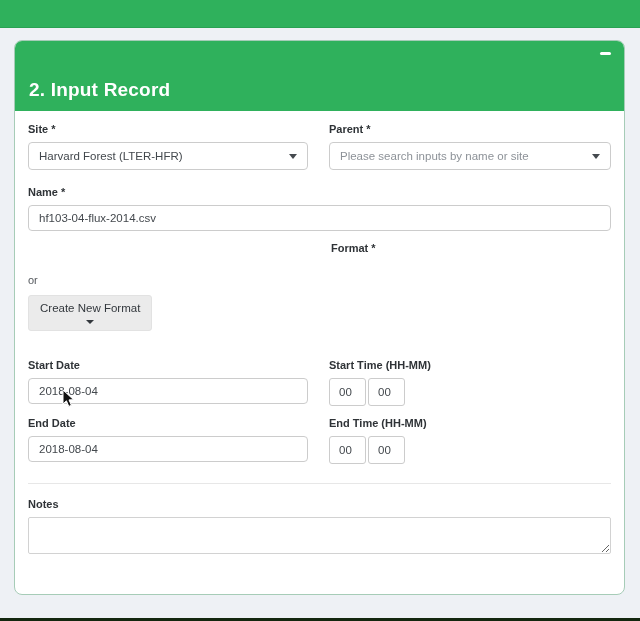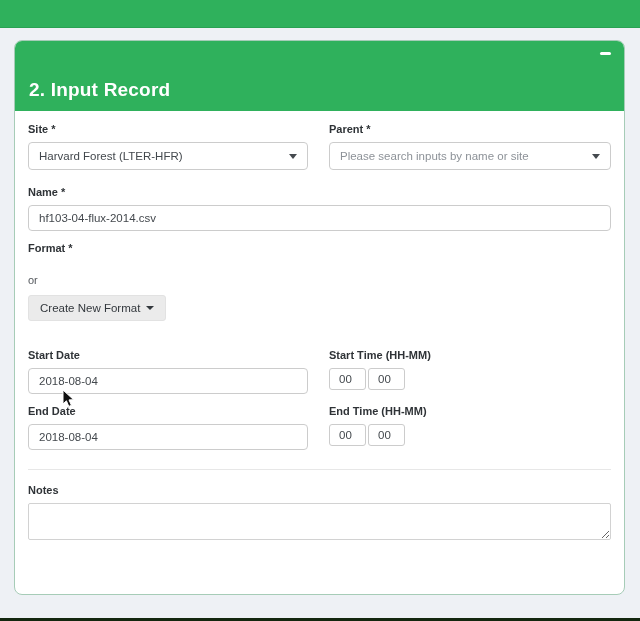--- a/index.html
+++ b/index.html
@@ -38,21 +38,21 @@
   .collapse-btn {
     position: absolute; right: 13px; top: 9px;
     width: 14px; height: 10px; cursor: pointer;
   }
   .collapse-btn .dash {
     position: absolute; right: 0; top: 2px;
     width: 11px; height: 3px; background: #ffffff; border-radius: 2px;
   }
   .panel-body { padding: 12px 13px 0 13px; }
 
-  .row2 { display: flex; gap: 21px; }
+  .row2 { display: flex; gap: 21px; justify-content: flex-end; }
   .col-l { width: 280px; flex: 0 0 auto; }
   .col-r { flex: 1 1 auto; }
 
   .field-label {
     display: block;
     font-size: 11px; font-weight: 700; color: #2f3337;
     line-height: 12px; margin-bottom: 7px;
   }
   .selectbox {
     position: relative;
@@ -76,34 +76,34 @@
     height: 26px; width: 100%;
     border: 1px solid #cccccc; border-radius: 4px;
     background: #ffffff;
     font-family: "Liberation Sans", sans-serif;
     font-size: 11.5px; color: #43484d;
     padding: 0 10px;
     outline: none;
   }
   .time-inputs { display: flex; gap: 2px; }
   .time-input {
-    width: 37px; height: 22px;
+    width: 37px; height: 28px;
     border: 1px solid #cccccc; border-radius: 3px;
     font-family: "Liberation Sans", sans-serif;
     font-size: 11.5px; color: #43484d;
     padding: 0 0 0 9px; outline: none;
   }
   .or-text { font-size: 11px; color: #55595e; margin-top: 13px; }
   .btn-gray {
     margin-top: 9px;
     display: inline-flex; align-items: center; gap: 6px;
     background: #ebebeb; border: 1px solid #e2e2e2; border-radius: 3px;
     font-family: "Liberation Sans", sans-serif;
     font-size: 11.5px; color: #33383d;
-    padding: 6px 11px; cursor: pointer;
+    padding: 6px 11px; cursor: pointer; flex-direction: column;
   }
   .btn-gray .caret {
     width: 0; height: 0;
     border-left: 4px solid transparent;
     border-right: 4px solid transparent;
     border-top: 4px solid #33383d;
   }
   .divider {
     border: none; border-top: 1px solid #e7e7e7;
     margin: 19px 0 14px 0;

